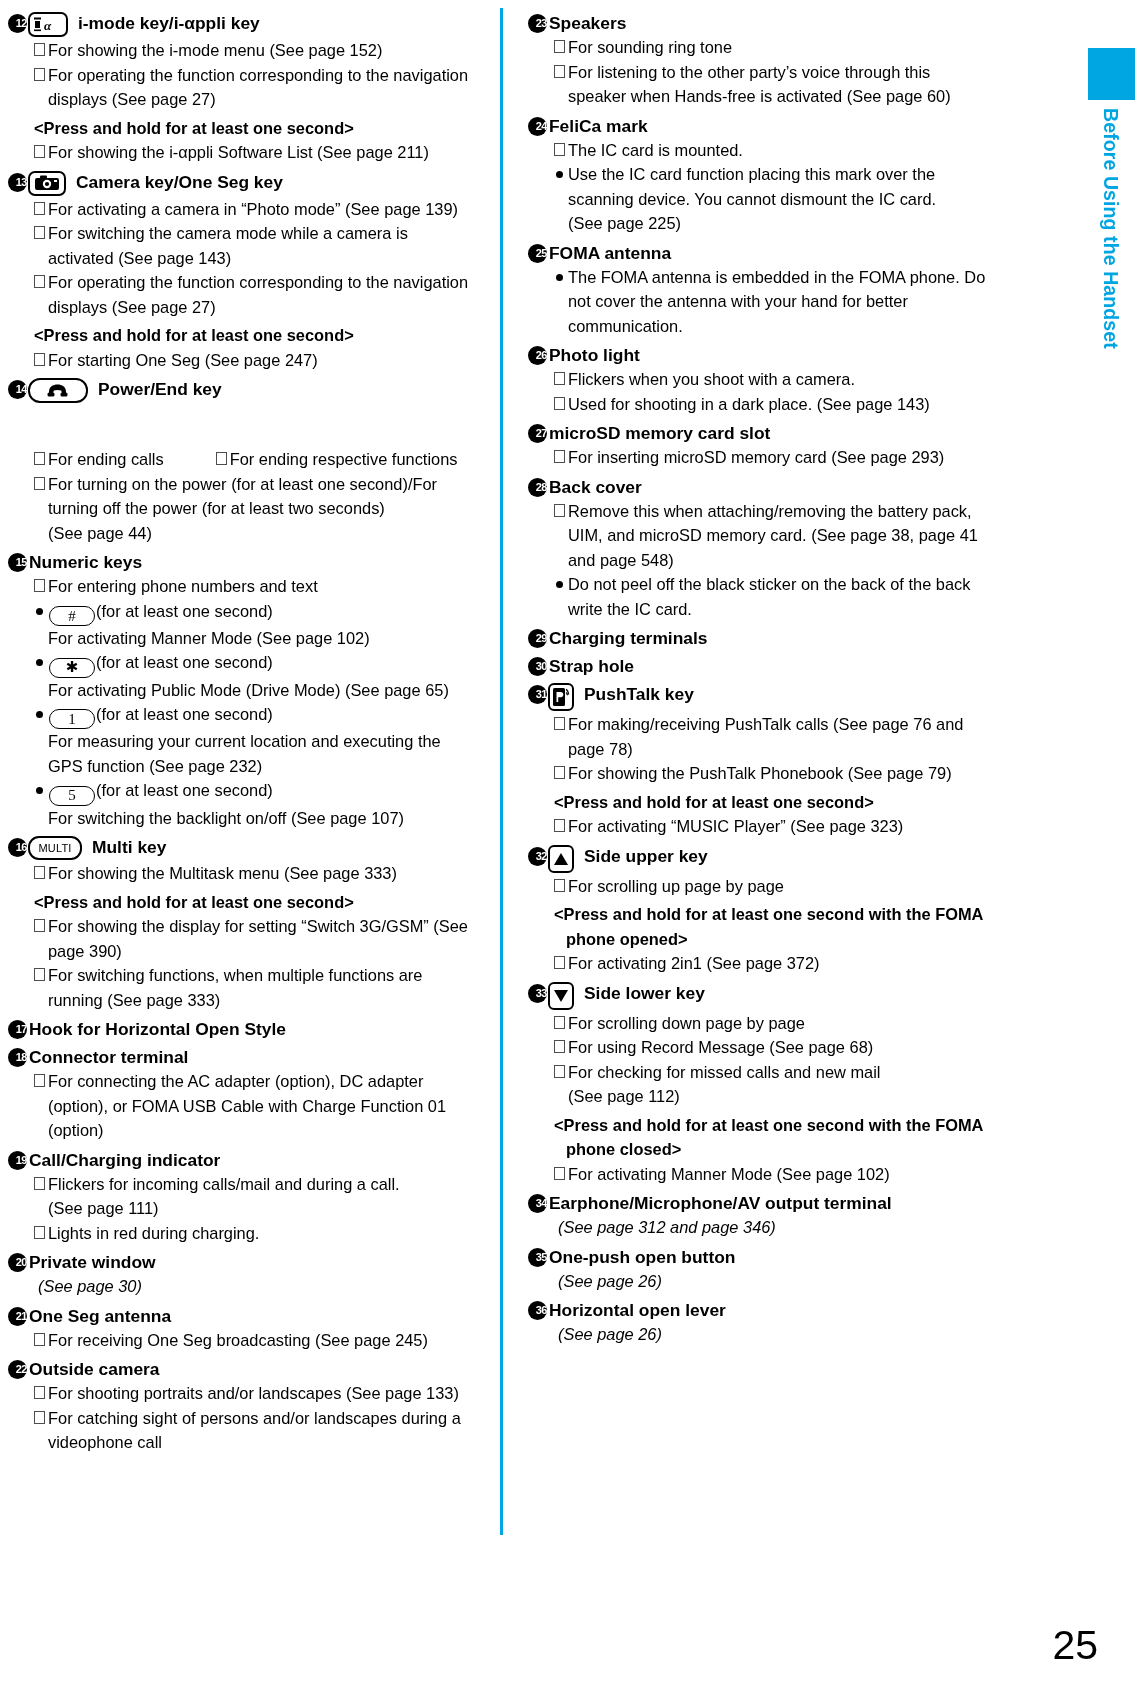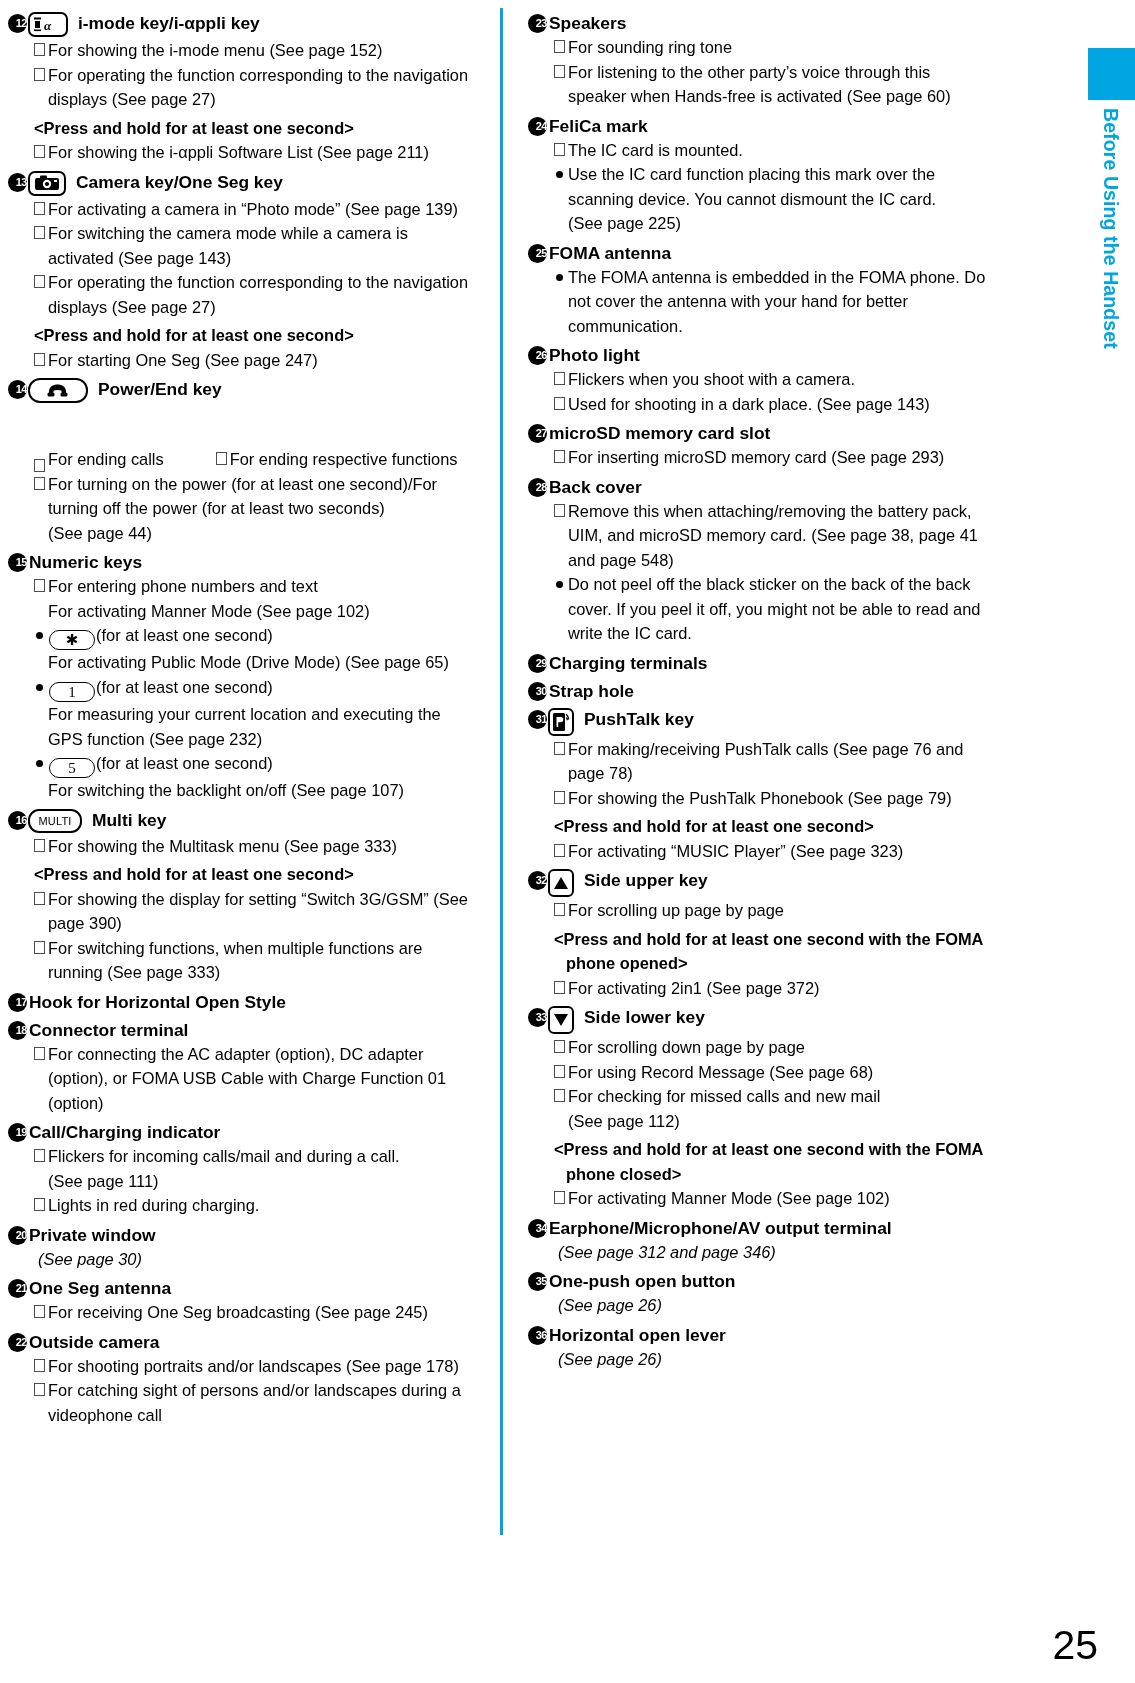--- a/index.html
+++ b/index.html
@@ -190,21 +190,21 @@
     margin-top: 4px;
   }
   .bold-note-cont {
     font-size: 16.4px;
     font-weight: bold;
     line-height: 24.5px;
     padding-left: 38px;
   }
   .twocol-line {
     display: flex;
-    align-items: flex-end;
+    align-items: flex-start;
     font-size: 16.4px;
     line-height: 24.5px;
     padding-left: 26px;
     margin-top: 44px;
   }
   .twocol-line .seg2 { margin-left: 52px; display: flex; align-items: flex-start; }
 
   
   .page-number {
     position: absolute;
@@ -317,20 +317,24 @@
         </div>
         <div class="entry">
           <div class="entry-head">
             <span class="num">15</span>
             <span class="head-title">Numeric keys</span>
           </div>
           <div class="line">
             <span class="bullet-box"></span>
             <span class="ltext">For entering phone numbers and text</span>
           </div>
+          <div class="line">
+            <span class="bullet-dot"></span>
+            <span class="ltext"><span class="keypill">#</span>(for at least one second)</span>
+          </div>
           <div class="cont">For activating Manner Mode (See page 102)</div>
           <div class="line">
             <span class="bullet-dot"></span>
             <span class="ltext"><span class="keypill">✱</span>(for at least one second)</span>
           </div>
           <div class="cont">For activating Public Mode (Drive Mode) (See page 65)</div>
           <div class="line">
             <span class="bullet-dot"></span>
             <span class="ltext"><span class="keypill">1</span>(for at least one second)</span>
           </div>
@@ -416,21 +420,21 @@
             <span class="ltext">For receiving One Seg broadcasting (See page 245)</span>
           </div>
         </div>
         <div class="entry">
           <div class="entry-head">
             <span class="num">22</span>
             <span class="head-title">Outside camera</span>
           </div>
           <div class="line">
             <span class="bullet-box"></span>
-            <span class="ltext">For shooting portraits and/or landscapes (See page 178)</span>
+            <span class="ltext">For shooting portraits and/or landscapes (See page 133)</span>
           </div>
           <div class="line">
             <span class="bullet-box"></span>
             <span class="ltext">For catching sight of persons and/or landscapes during a</span>
           </div>
           <div class="cont">videophone call</div>
         </div>
       </div>
     <div class="col col-right" id="col-right">
         <div class="entry">
@@ -508,21 +512,20 @@
           <div class="line">
             <span class="bullet-box"></span>
             <span class="ltext">Remove this when attaching/removing the battery pack,</span>
           </div>
           <div class="cont">UIM, and microSD memory card. (See page 38, page 41</div>
           <div class="cont">and page 548)</div>
           <div class="line">
             <span class="bullet-dot"></span>
             <span class="ltext">Do not peel off the black sticker on the back of the back</span>
           </div>
-          <div class="cont">cover. If you peel it off, you might not be able to read and</div>
           <div class="cont">write the IC card.</div>
         </div>
         <div class="entry">
           <div class="entry-head">
             <span class="num">29</span>
             <span class="head-title">Charging terminals</span>
           </div>
         </div>
         <div class="entry">
           <div class="entry-head">

